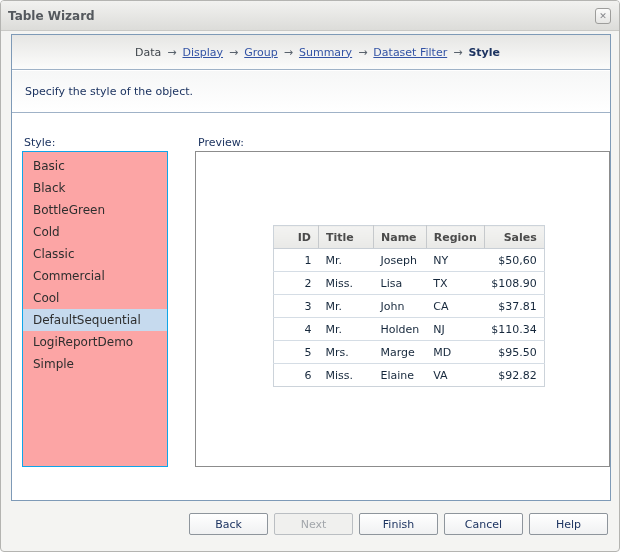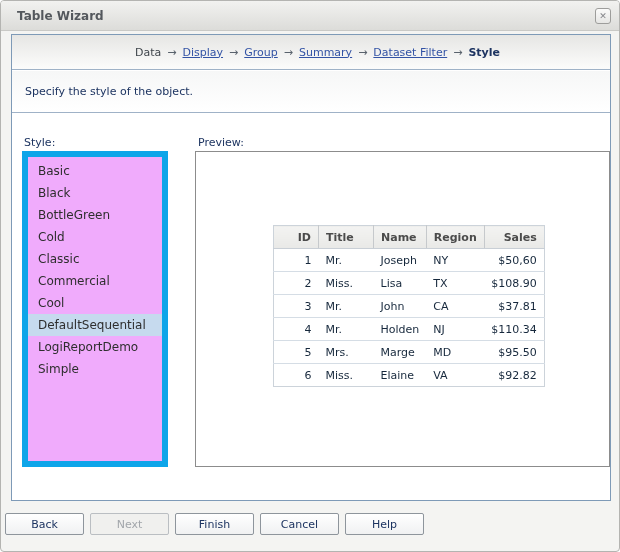--- a/index.html
+++ b/index.html
@@ -14,21 +14,21 @@
   }
 
   
   .titlebar {
     position: absolute; left: 0; top: 0; right: 0; height: 30px;
     background: linear-gradient(#f2f2f0, #dcdcd9);
     border-bottom: 1px solid #c9c9c6;
     border-radius: 3px 3px 0 0;
   }
   .titlebar .title {
-    position: absolute; left: 16px; top: 0; line-height: 30px;
+    position: absolute; left: 7px; top: 0; line-height: 30px;
     font-size: 12px; font-weight: bold; color: #54585d;
   }
   .close-btn {
     position: absolute; right: 8px; top: 7px; width: 16px; height: 16px;
     border: 1px solid #9d9d9b; border-radius: 3px;
     background: linear-gradient(#fbfbfa, #e6e6e4);
     color: #85868a; font-size: 9px; line-height: 14px; text-align: center;
     cursor: pointer; padding: 0;
     font-family: "DejaVu Sans", sans-serif;
   }
@@ -61,21 +61,21 @@
 
   .section-label {
     position: absolute; color: #1d3461; font-size: 11px;
   }
   .style-label { left: 12px; top: 101px; }
   .preview-label { left: 186px; top: 101px; }
 
   
   .style-list {
     position: absolute; left: 10px; top: 116px; width: 146px; height: 316px;
-    border: 6px solid #0ea5e9; background: #f0abfc; overflow: hidden;
+    border: 1px solid #0ea5e9; background: #fca5a5; overflow: hidden;
     padding-top: 3px;
   }
   .style-option {
     height: 22px; line-height: 22px; padding-left: 10px;
     font-size: 12px; color: #2e2e2e; cursor: pointer;
     white-space: nowrap;
   }
   .style-option.selected { background: #c6daee; }
 
   
@@ -103,22 +103,22 @@
   .al { text-align: left; }
   .ar { text-align: right; }
   .col-id { width: 45px; }
   .col-title { width: 55px; }
   .col-name { width: 52px; }
   .col-region { width: 56px; }
   .col-sales { width: 59px; }
 
   
   .button-row {
-    position: absolute; left: 4px; top: 512px; right: 11px;
-    display: flex; gap: 6px;
+    position: absolute; left: 12px; top: 512px; right: 11px;
+    display: flex; justify-content: flex-end; gap: 6px;
   }
   .wizard-btn {
     width: 79px; height: 22px;
     border: 1px solid #8e959c; border-radius: 2px;
     background: linear-gradient(#ffffff, #f0f1f2);
     color: #1d3461; font-size: 11px; cursor: pointer;
     font-family: "DejaVu Sans", "Liberation Sans", sans-serif;
   }
   .wizard-btn:disabled {
     color: #a2a6ab; background: #f0f0ee; border-color: #babec2; cursor: default;

